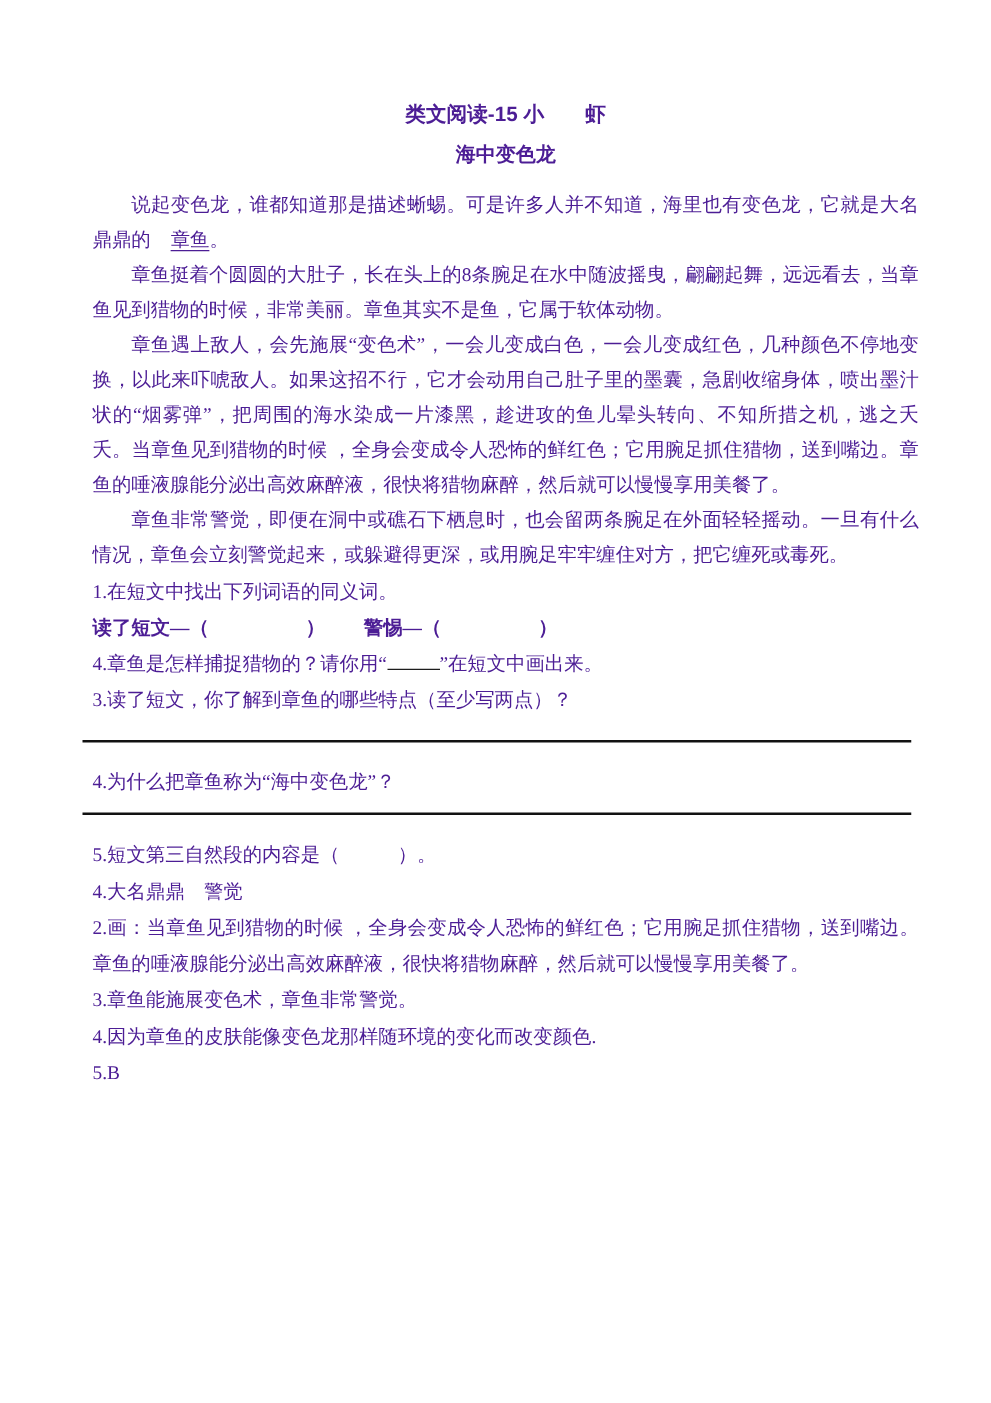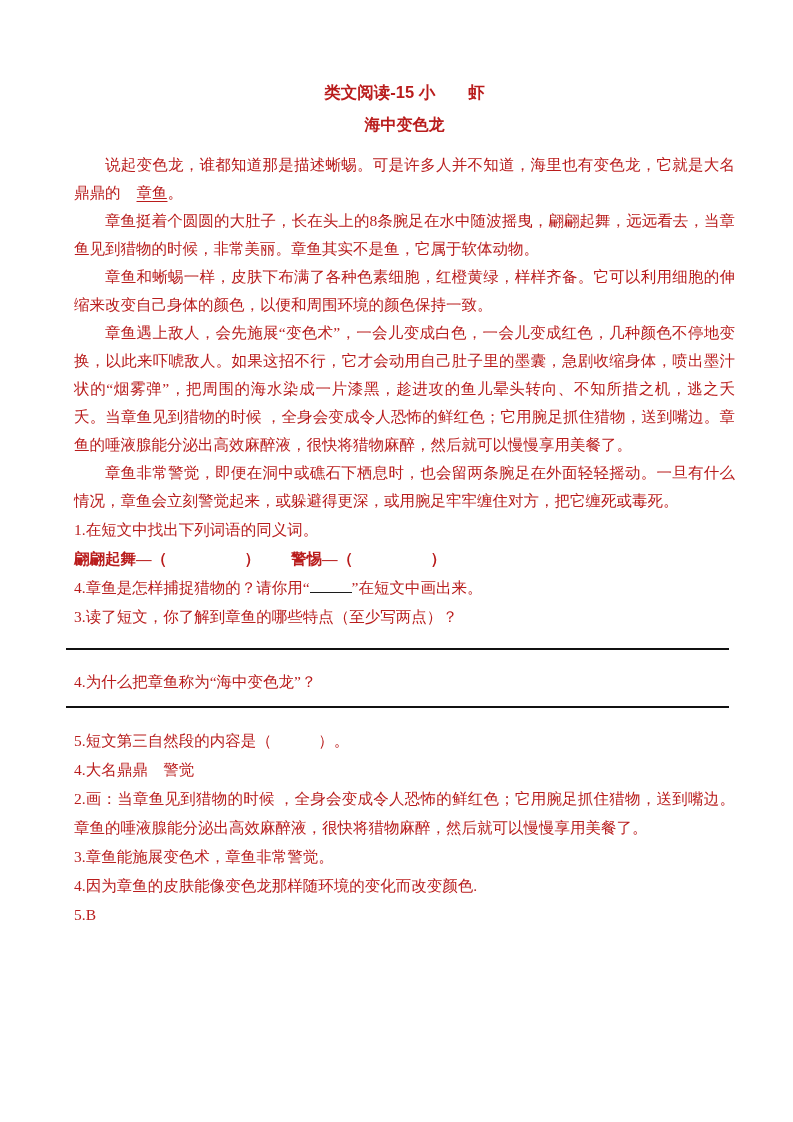--- a/index.html
+++ b/index.html
@@ -8,21 +8,21 @@
     background: #ffffff;
   }
   .page {
     position: relative;
     width: 793px;
     height: 1122px;
     margin: 0 auto;
     background: #ffffff;
     box-sizing: border-box;
     padding: 82px 58px 18px 74px;
-    color: #b91c1c;
+    color: #4c1d95;
     font-family: "Liberation Serif", "DejaVu Serif", serif;
     font-size: 15.5px;
     overflow: hidden;
   }
   .doc-title {
     margin: 0 0 13px 0;
     text-align: center;
     font-size: 16.5px;
     font-weight: bold;
     line-height: 20px;
@@ -80,28 +80,27 @@
 <body>
 
 <div class="page">
 
   <h1 class="doc-title">类文阅读-15 小　　虾</h1>
   <h2 class="passage-title">海中变色龙</h2>
 
   <div class="passage">
     <p><span>说起变色龙，谁都知道那是描述蜥蜴。可是许多人并不知道，海里也有变色龙，它就是大名鼎鼎的</span><span class="underlined">章鱼</span><span>。</span></p>
     <p>章鱼挺着个圆圆的大肚子，长在头上的8条腕足在水中随波摇曳，翩翩起舞，远远看去，当章鱼见到猎物的时候，非常美丽。章鱼其实不是鱼，它属于软体动物。</p>
-    <p>章鱼和蜥蜴一样，皮肤下布满了各种色素细胞，红橙黄绿，样样齐备。它可以利用细胞的伸缩来改变自己身体的颜色，以便和周围环境的颜色保持一致。</p>
     <p>章鱼遇上敌人，会先施展“变色术”，一会儿变成白色，一会儿变成红色，几种颜色不停地变换，以此来吓唬敌人。如果这招不行，它才会动用自己肚子里的墨囊，急剧收缩身体，喷出墨汁状的“烟雾弹”，把周围的海水染成一片漆黑，趁进攻的鱼儿晕头转向、不知所措之机，逃之夭夭。当章鱼见到猎物的时候 ，全身会变成令人恐怖的鲜红色；它用腕足抓住猎物，送到嘴边。章鱼的唾液腺能分泌出高效麻醉液，很快将猎物麻醉，然后就可以慢慢享用美餐了。</p>
     <p>章鱼非常警觉，即便在洞中或礁石下栖息时，也会留两条腕足在外面轻轻摇动。一旦有什么情况，章鱼会立刻警觉起来，或躲避得更深，或用腕足牢牢缠住对方，把它缠死或毒死。</p>
   </div>
 
   <div class="qa">
     <p>1.在短文中找出下列词语的同义词。</p>
-    <p class="blanks-row">翩翩起舞—（　　　　　）　　警惕—（　　　　　）</p>
+    <p class="blanks-row">读了短文—（　　　　　）　　警惕—（　　　　　）</p>
     <p><span>4.章鱼是怎样捕捉猎物的？请你用“</span><span class="inline-blank"></span><span>”在短文中画出来。</span></p>
     <p>3.读了短文，你了解到章鱼的哪些特点（至少写两点）？</p>
 
     <hr class="answer-rule">
 
     <p>4.为什么把章鱼称为“海中变色龙”？</p>
 
     <hr class="answer-rule second">
 
     <p>5.短文第三自然段的内容是（　　　）。</p>

